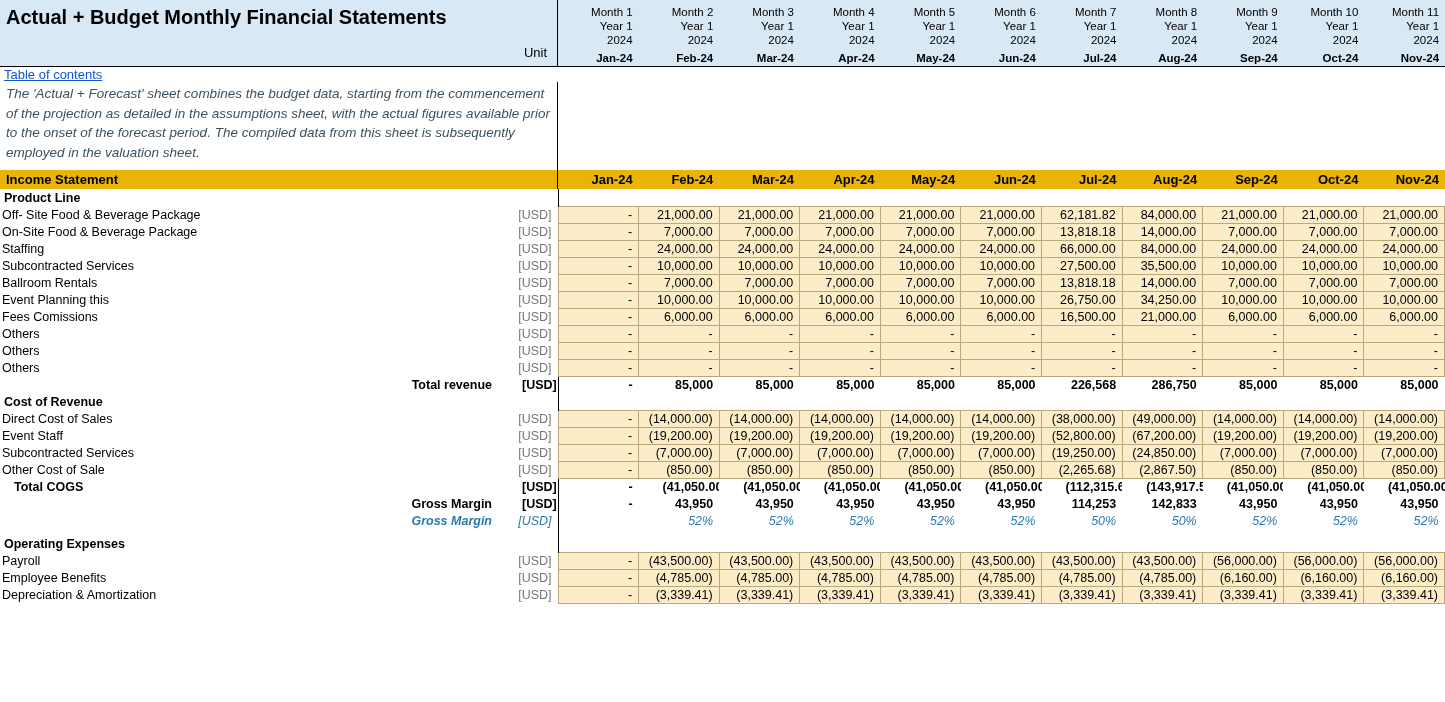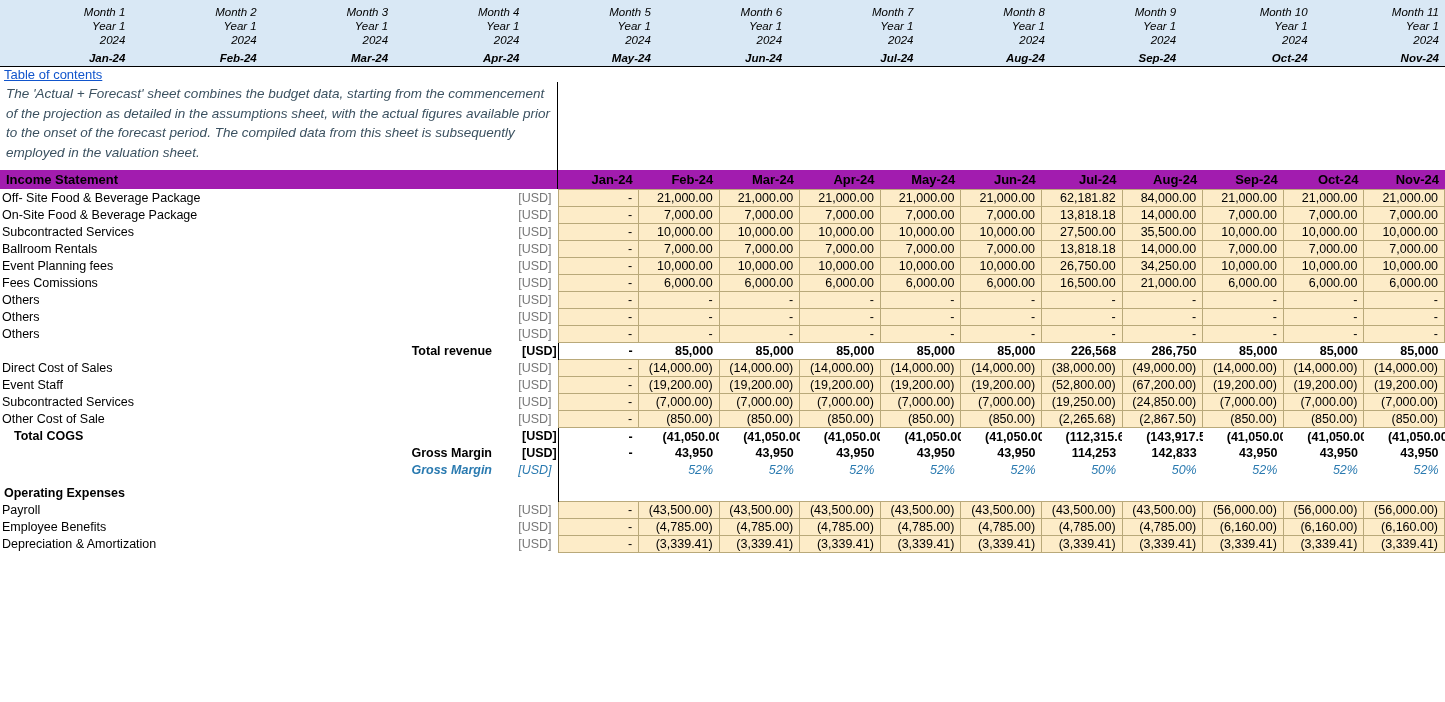--- a/index.html
+++ b/index.html
@@ -32,21 +32,20 @@
   .unit-label {
     text-align: right;
     font-size: 13px;
     color: #000;
     padding-right: 4px;
     padding-bottom: 2px;
   }
   .top-right {
     flex: 1;
     display: flex;
-    font-style: italic;
   }
   .hdr-col {
     flex: 1;
     text-align: right;
     padding: 6px 6px 2px 2px;
     font-size: 11.5px;
     display: flex;
     flex-direction: column;
     justify-content: flex-start;
     gap: 2px;
@@ -70,21 +69,21 @@
     width:558px;
     border-right:1px solid #000;
     padding: 2px 0 8px 6px;
     font-style: italic;
     font-size: 13.5px;
     color: #3b5160;
     line-height: 1.45;
   }
   .section-hdr {
     display:flex;
-    background:#a21caf;
+    background:#eab308;
     font-weight:bold;
     font-size:13px;
   }
   .section-hdr .sh-left{
     width:558px;
     padding:2px 6px;
     border-right:1px solid #000;
   }
   .section-hdr .sh-right{
     flex:1;
@@ -124,20 +123,24 @@
   tr.bold td { font-weight:bold;padding-left:24px; }
   tr.italic td { font-style:italic; color:#2a7ab0;}
   td.total-label { text-align:right; font-weight:bold; padding-right:6px;}
   .left-border { border-left:1px solid #000; }
   tr.spacer td { height:6px; }
 </style>
 </head>
 <body>
 
 <div class="topband">
+  <div class="top-left">
+    <div class="title">Actual + Budget Monthly Financial Statements</div>
+    <div class="unit-label">Unit</div>
+  </div>
   <div class="top-right" id="hdr-cols">
       <div class="hdr-col">
         <div class="mline">Month 1</div>
         <div class="mline">Year 1</div>
         <div class="mline">2024</div>
         <div class="mline bold">Jan-24</div>
       </div>
       <div class="hdr-col">
         <div class="mline">Month 2</div>
         <div class="mline">Year 1</div>
@@ -238,20 +241,35 @@
     <col class="data-col">
       <col class="data-col">
       <col class="data-col">
       <col class="data-col">
     <col class="data-col">
       <col class="data-col">
       <col class="data-col">
   </colgroup>
   <tbody id="grid-body">
       <tr>
+        <td class="row-label noindent">Product Line</td>
+        <td class="unit"></td>
+        <td class="num left-border"></td>
+        <td class="num"></td>
+        <td class="num"></td>
+        <td class="num"></td>
+        <td class="num"></td>
+        <td class="num"></td>
+        <td class="num"></td>
+        <td class="num"></td>
+        <td class="num"></td>
+        <td class="num"></td>
+        <td class="num"></td>
+      </tr>
+      <tr>
         <td class="row-label">Off- Site Food &amp; Beverage Package</td>
         <td class="unit">[USD]</td>
         <td class="num left-border shade">-</td>
         <td class="num shade">21,000.00</td>
         <td class="num shade">21,000.00</td>
         <td class="num shade">21,000.00</td>
         <td class="num shade">21,000.00</td>
         <td class="num shade">21,000.00</td>
         <td class="num shade">62,181.82</td>
         <td class="num shade">84,000.00</td>
@@ -268,20 +286,35 @@
         <td class="num shade">7,000.00</td>
         <td class="num shade">7,000.00</td>
         <td class="num shade">7,000.00</td>
         <td class="num shade">13,818.18</td>
         <td class="num shade">14,000.00</td>
         <td class="num shade">7,000.00</td>
         <td class="num shade">7,000.00</td>
         <td class="num shade">7,000.00</td>
       </tr>
       <tr>
+        <td class="row-label">Staffing</td>
+        <td class="unit">[USD]</td>
+        <td class="num left-border shade">-</td>
+        <td class="num shade">24,000.00</td>
+        <td class="num shade">24,000.00</td>
+        <td class="num shade">24,000.00</td>
+        <td class="num shade">24,000.00</td>
+        <td class="num shade">24,000.00</td>
+        <td class="num shade">66,000.00</td>
+        <td class="num shade">84,000.00</td>
+        <td class="num shade">24,000.00</td>
+        <td class="num shade">24,000.00</td>
+        <td class="num shade">24,000.00</td>
+      </tr>
+      <tr>
         <td class="row-label">Subcontracted Services</td>
         <td class="unit">[USD]</td>
         <td class="num left-border shade">-</td>
         <td class="num shade">10,000.00</td>
         <td class="num shade">10,000.00</td>
         <td class="num shade">10,000.00</td>
         <td class="num shade">10,000.00</td>
         <td class="num shade">10,000.00</td>
         <td class="num shade">27,500.00</td>
         <td class="num shade">35,500.00</td>
@@ -298,21 +331,21 @@
         <td class="num shade">7,000.00</td>
         <td class="num shade">7,000.00</td>
         <td class="num shade">7,000.00</td>
         <td class="num shade">13,818.18</td>
         <td class="num shade">14,000.00</td>
         <td class="num shade">7,000.00</td>
         <td class="num shade">7,000.00</td>
         <td class="num shade">7,000.00</td>
       </tr>
       <tr>
-        <td class="row-label">Event Planning fees</td>
+        <td class="row-label">Event Planning this</td>
         <td class="unit">[USD]</td>
         <td class="num left-border shade">-</td>
         <td class="num shade">10,000.00</td>
         <td class="num shade">10,000.00</td>
         <td class="num shade">10,000.00</td>
         <td class="num shade">10,000.00</td>
         <td class="num shade">10,000.00</td>
         <td class="num shade">26,750.00</td>
         <td class="num shade">34,250.00</td>
         <td class="num shade">10,000.00</td>
@@ -386,20 +419,35 @@
         <td class="num">85,000</td>
         <td class="num">85,000</td>
         <td class="num">85,000</td>
         <td class="num">85,000</td>
         <td class="num">85,000</td>
         <td class="num">226,568</td>
         <td class="num">286,750</td>
         <td class="num">85,000</td>
         <td class="num">85,000</td>
         <td class="num">85,000</td>
+      </tr>
+      <tr>
+        <td class="row-label noindent">Cost  of Revenue</td>
+        <td class="unit"></td>
+        <td class="num left-border"></td>
+        <td class="num"></td>
+        <td class="num"></td>
+        <td class="num"></td>
+        <td class="num"></td>
+        <td class="num"></td>
+        <td class="num"></td>
+        <td class="num"></td>
+        <td class="num"></td>
+        <td class="num"></td>
+        <td class="num"></td>
       </tr>
       <tr>
         <td class="row-label">Direct Cost of Sales</td>
         <td class="unit">[USD]</td>
         <td class="num left-border shade">-</td>
         <td class="num shade">(14,000.00)</td>
         <td class="num shade">(14,000.00)</td>
         <td class="num shade">(14,000.00)</td>
         <td class="num shade">(14,000.00)</td>
         <td class="num shade">(14,000.00)</td>

